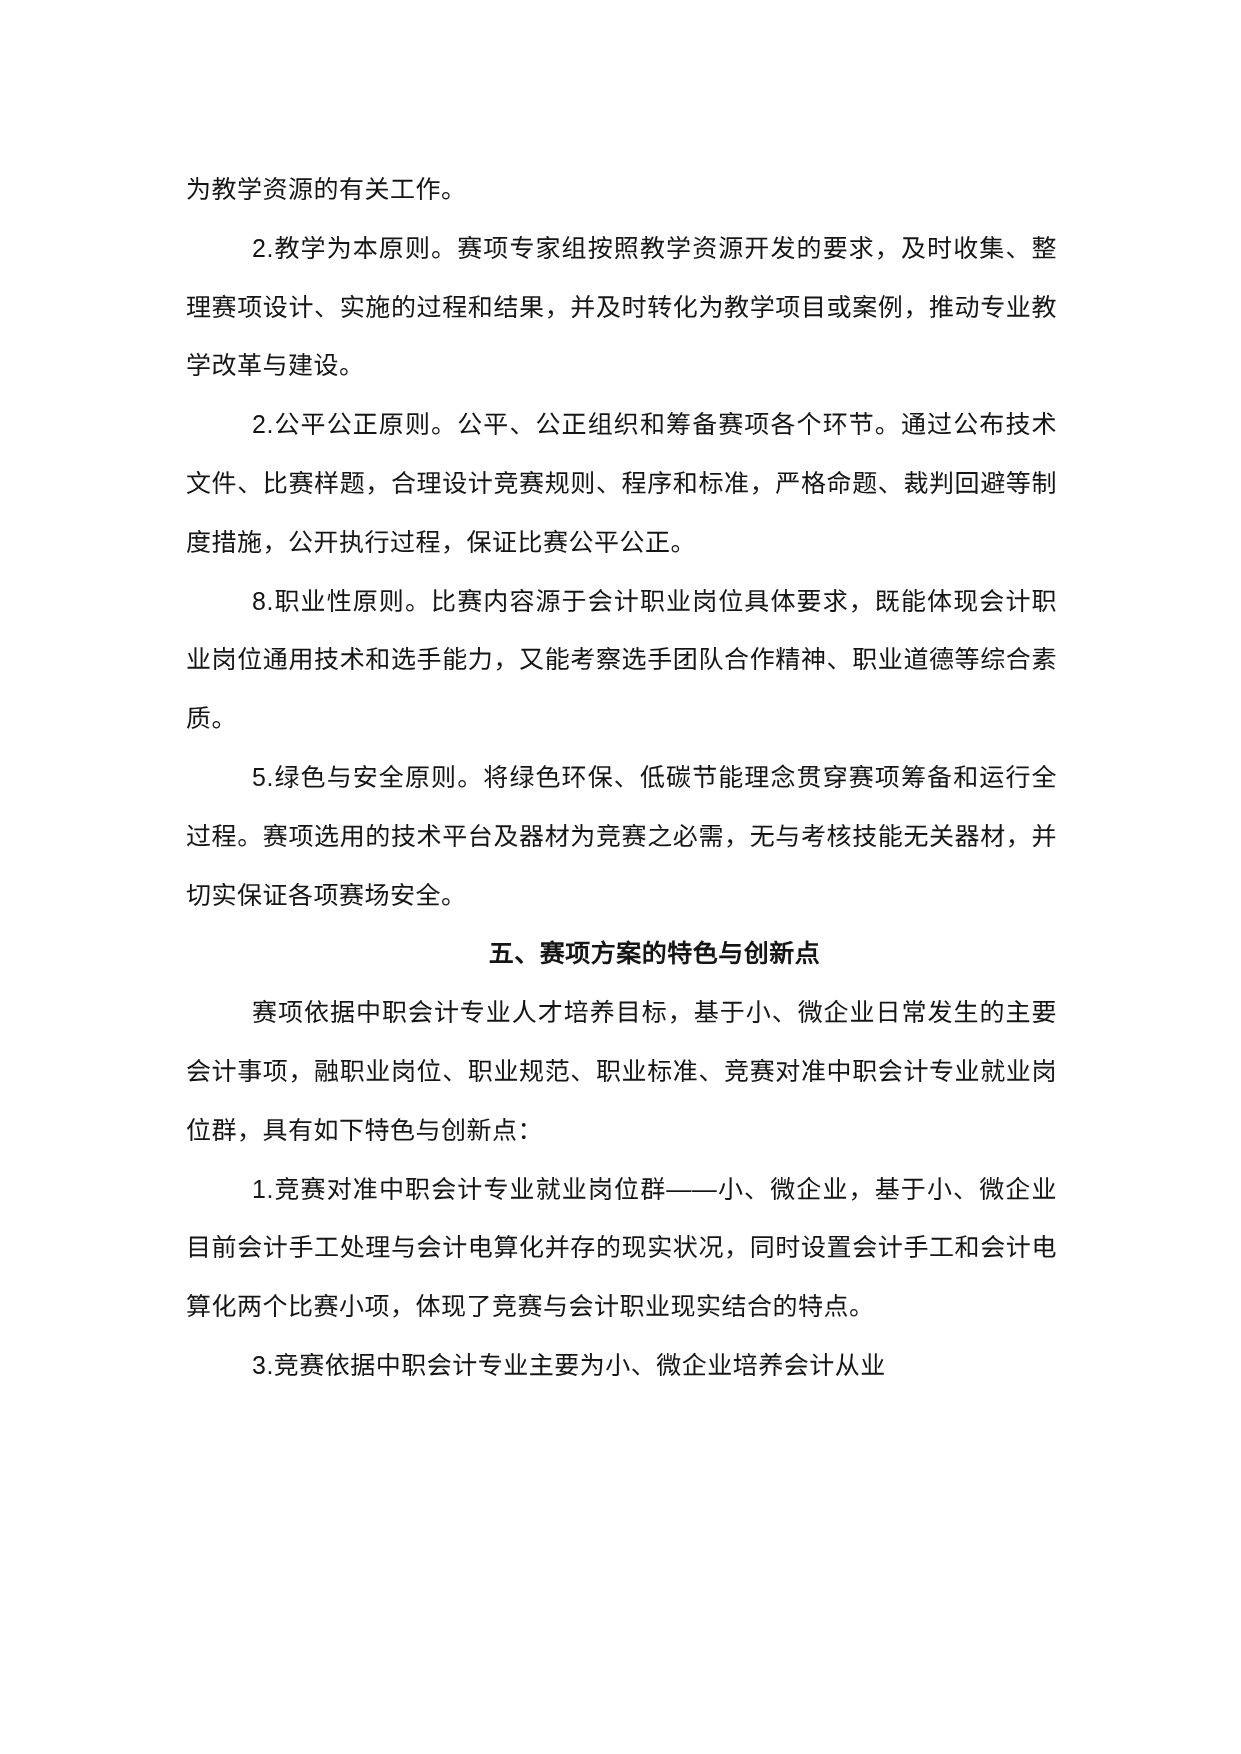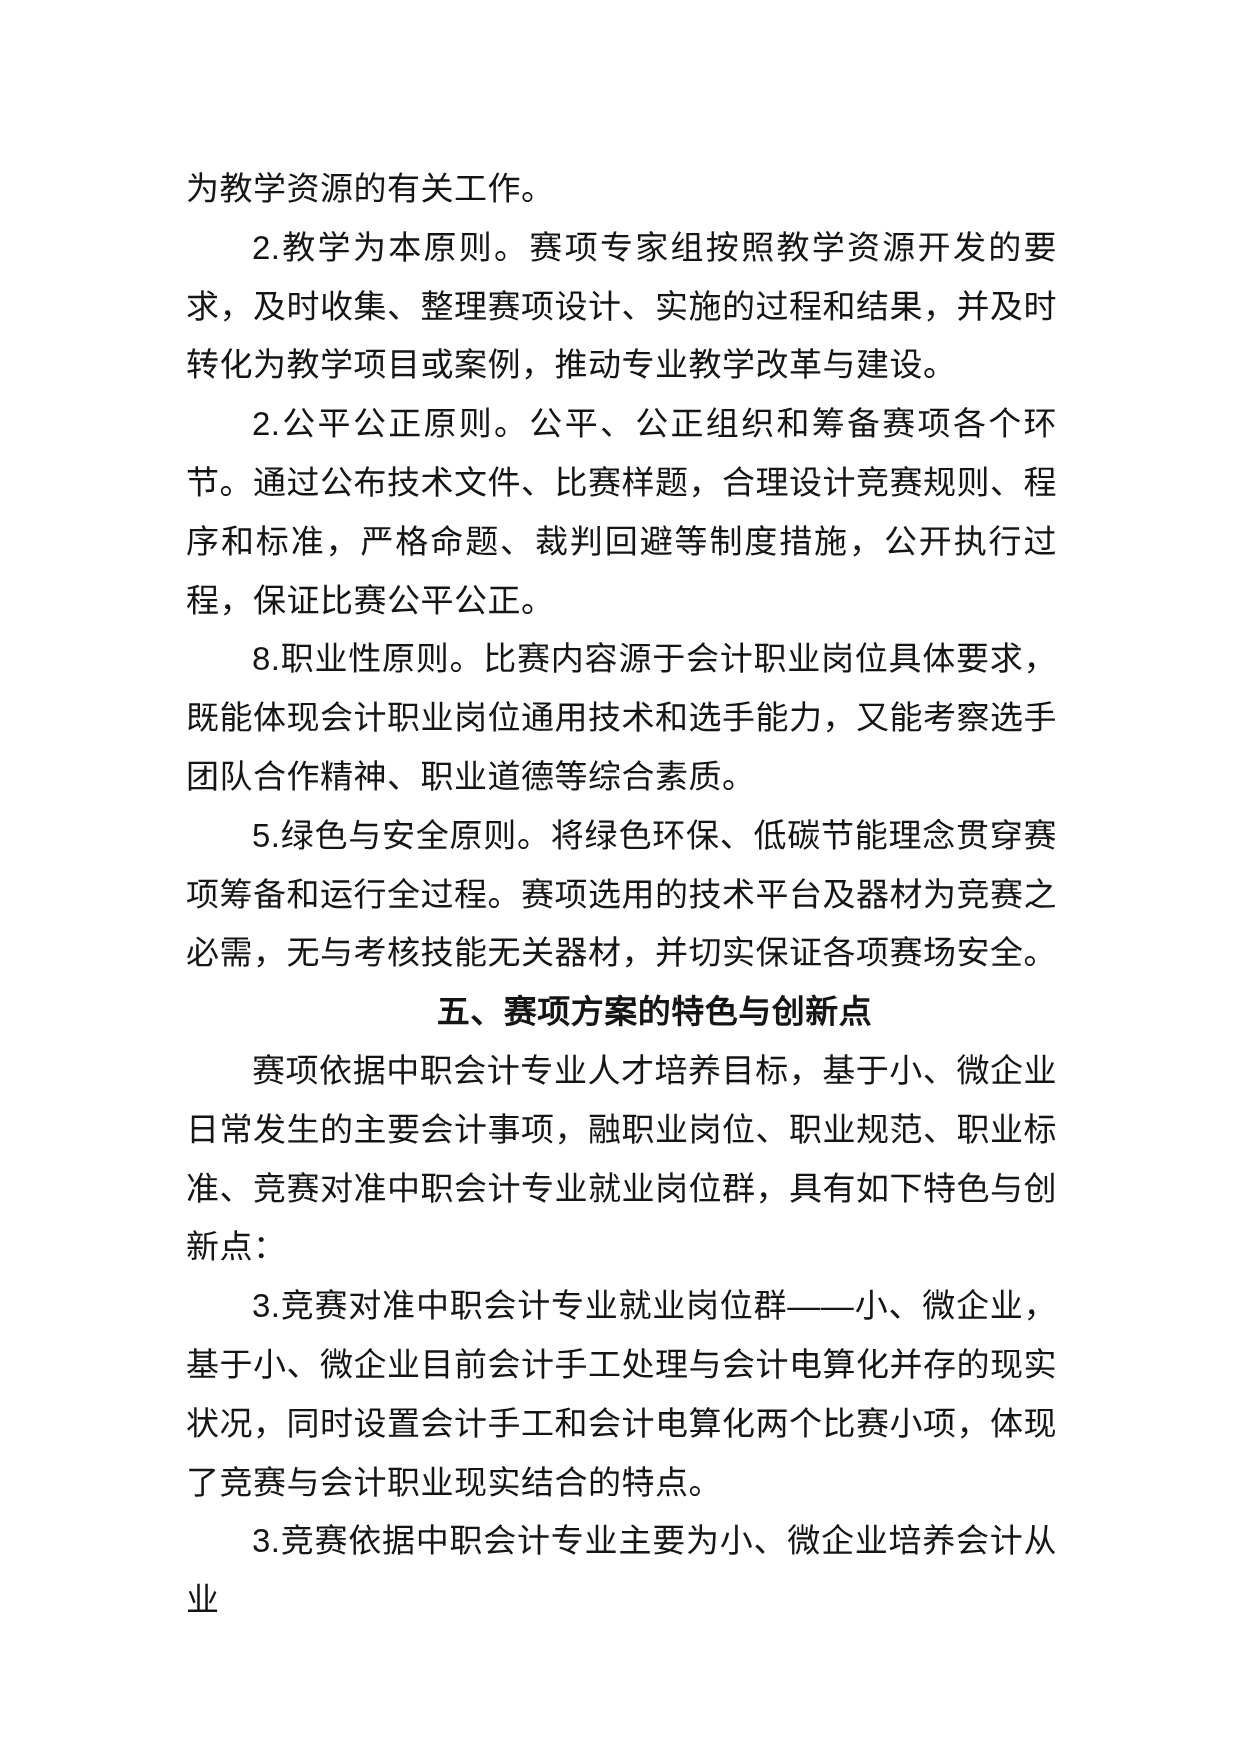--- a/index.html
+++ b/index.html
@@ -14,21 +14,21 @@
     background: #ffffff;
     overflow: hidden;
   }
   .content {
     position: absolute;
     left: 186px;
     top: 160px;
     width: 871px;
     color: #151515;
     font-family: "Liberation Sans", "DejaVu Sans", sans-serif;
-    font-size: 33px;
+    font-size: 25px;
     line-height: 58.8px;
     text-align: justify;
     text-justify: inter-character;
     letter-spacing: 0.5px;
   }
   .para {
     margin: 0;
     padding: 0;
     text-indent: 66px;
     word-break: break-all;
@@ -46,16 +46,16 @@
 
 <div class="page">
   <div class="content">
     <p class="para continuation">为教学资源的有关工作。</p>
     <p class="para">2.教学为本原则。赛项专家组按照教学资源开发的要求，及时收集、整理赛项设计、实施的过程和结果，并及时转化为教学项目或案例，推动专业教学改革与建设。</p>
     <p class="para">2.公平公正原则。公平、公正组织和筹备赛项各个环节。通过公布技术文件、比赛样题，合理设计竞赛规则、程序和标准，严格命题、裁判回避等制度措施，公开执行过程，保证比赛公平公正。</p>
     <p class="para">8.职业性原则。比赛内容源于会计职业岗位具体要求，既能体现会计职业岗位通用技术和选手能力，又能考察选手团队合作精神、职业道德等综合素质。</p>
     <p class="para">5.绿色与安全原则。将绿色环保、低碳节能理念贯穿赛项筹备和运行全过程。赛项选用的技术平台及器材为竞赛之必需，无与考核技能无关器材，并切实保证各项赛场安全。</p>
     <p class="para heading">五、赛项方案的特色与创新点</p>
     <p class="para">赛项依据中职会计专业人才培养目标，基于小、微企业日常发生的主要会计事项，融职业岗位、职业规范、职业标准、竞赛对准中职会计专业就业岗位群，具有如下特色与创新点：</p>
-    <p class="para">3.竞赛对准中职会计专业就业岗位群——小、微企业，基于小、微企业目前会计手工处理与会计电算化并存的现实状况，同时设置会计手工和会计电算化两个比赛小项，体现了竞赛与会计职业现实结合的特点。</p>
+    <p class="para">1.竞赛对准中职会计专业就业岗位群——小、微企业，基于小、微企业目前会计手工处理与会计电算化并存的现实状况，同时设置会计手工和会计电算化两个比赛小项，体现了竞赛与会计职业现实结合的特点。</p>
     <p class="para">3.竞赛依据中职会计专业主要为小、微企业培养会计从业</p>
   </div>
 </div>
 
 </body></html>

